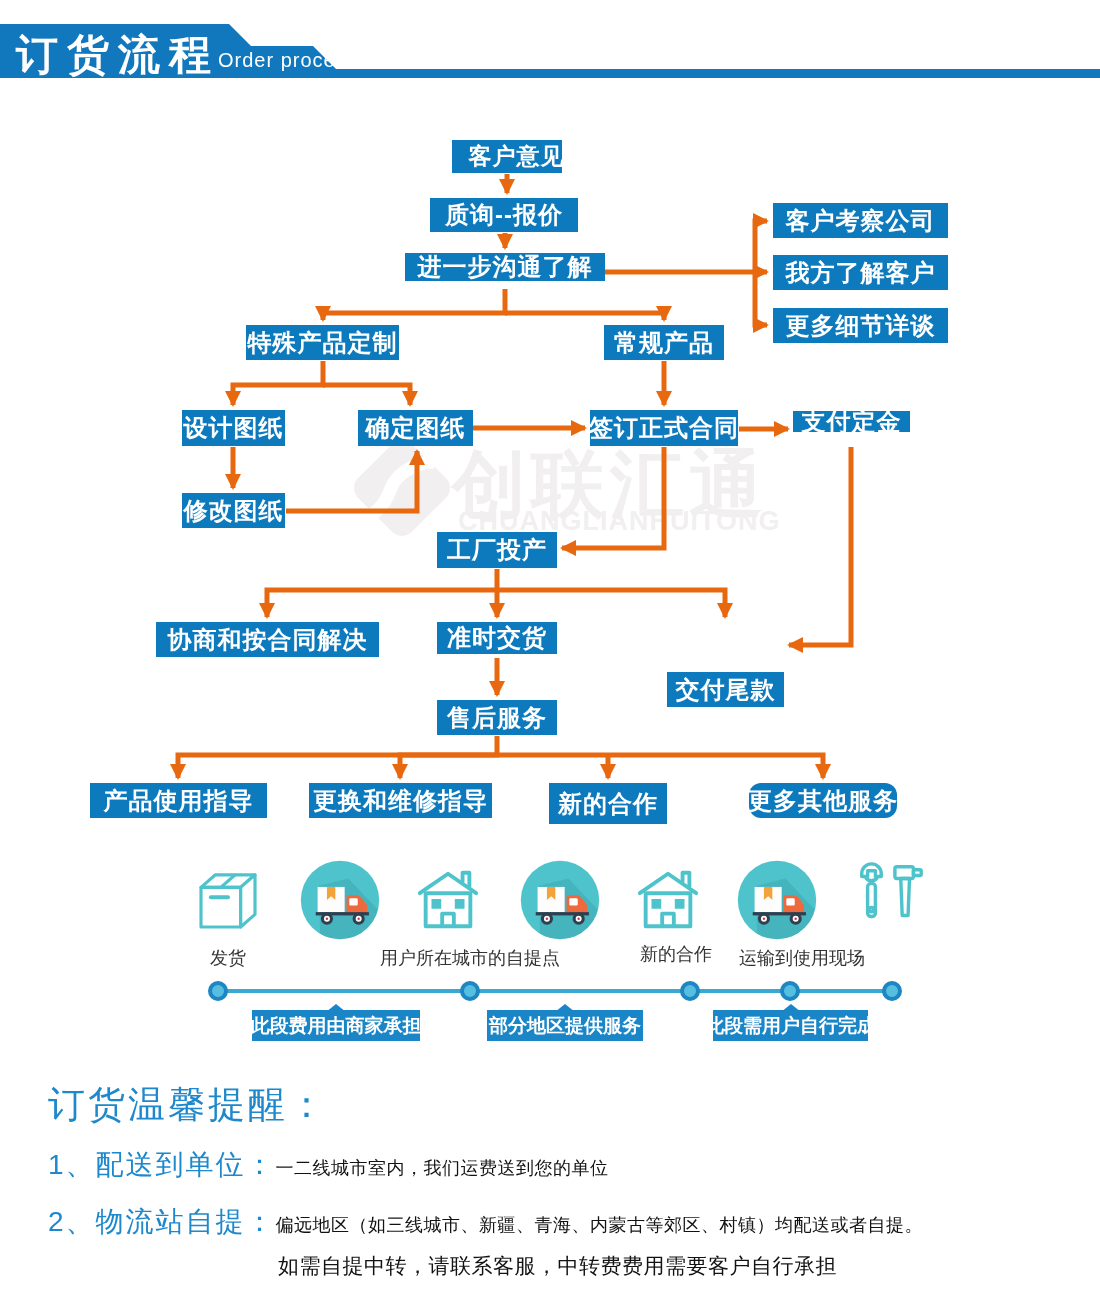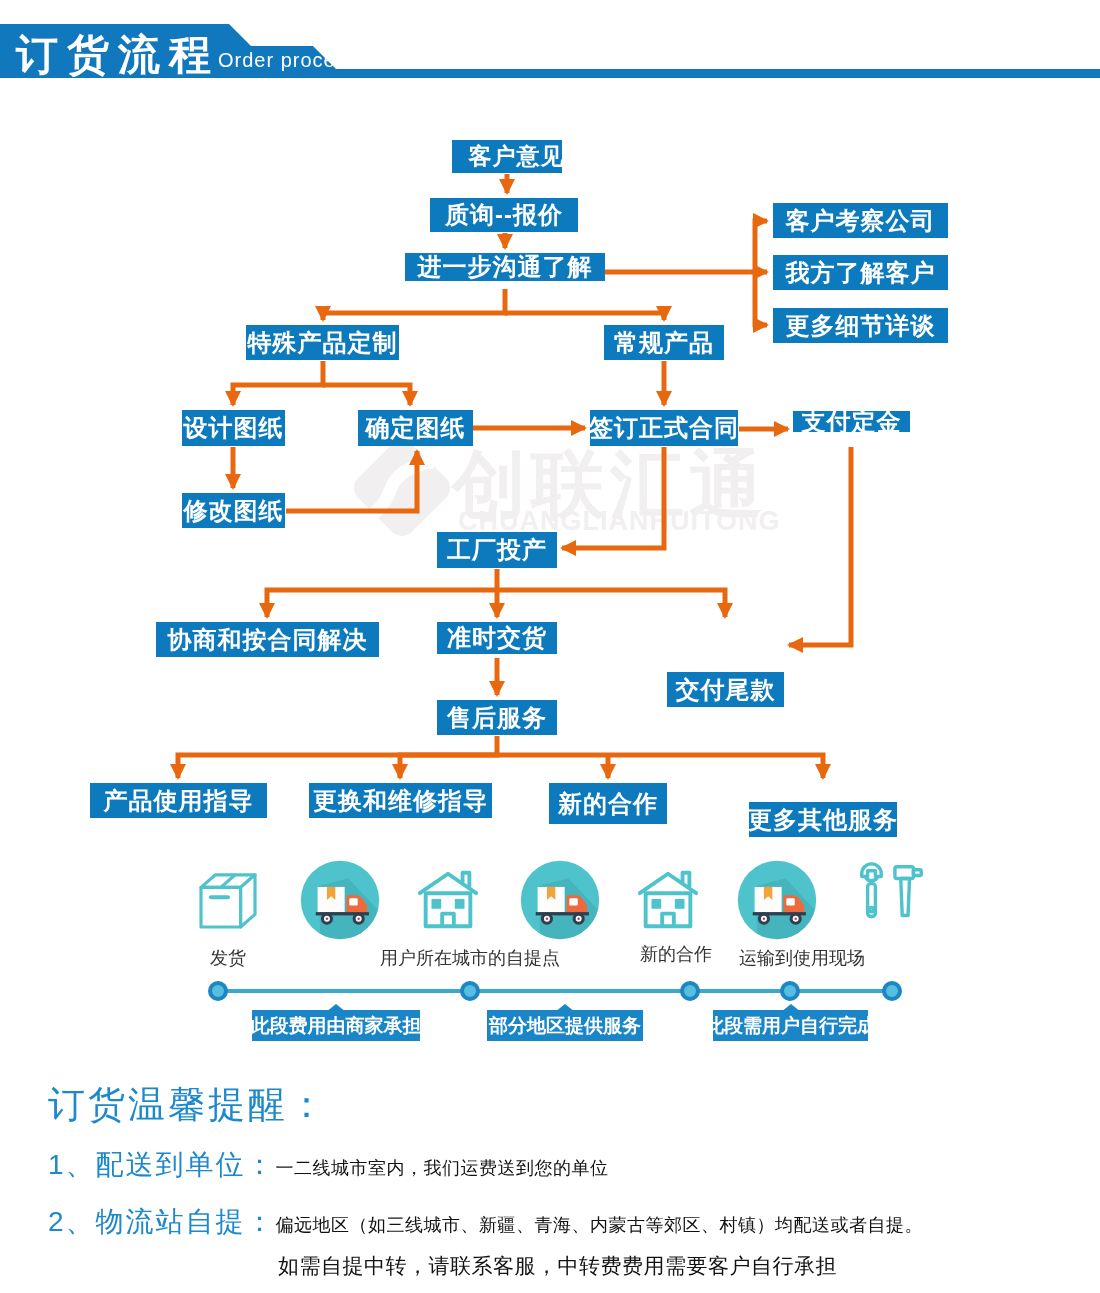--- a/index.html
+++ b/index.html
@@ -115,21 +115,21 @@
   <div class="node" style="left:793px;top:411px;width:117px;height:21px;">支付定金</div>
   <div class="node" style="left:182px;top:493px;width:103px;height:35px;">修改图纸</div>
   <div class="node" style="left:437px;top:532px;width:120px;height:36px;">工厂投产</div>
   <div class="node" style="left:156px;top:622px;width:223px;height:35px;">协商和按合同解决</div>
   <div class="node" style="left:437px;top:622px;width:120px;height:32px;">准时交货</div>
   <div class="node" style="left:667px;top:636px;width:117px;height:35px;margin-top:36px;">交付尾款</div>
   <div class="node" style="left:437px;top:700px;width:120px;height:35px;">售后服务</div>
   <div class="node" style="left:90px;top:783px;width:177px;height:35px;">产品使用指导</div>
   <div class="node" style="left:309px;top:783px;width:183px;height:35px;">更换和维修指导</div>
   <div class="node" style="left:549px;top:783px;width:118px;height:41px;">新的合作</div>
-  <div class="node" style="left:749px;top:802px;width:148px;height:35px;">更多其他服务</div>
+  <div class="node" style="left:749px;top:783px;width:148px;height:35px;border-radius:12px;">更多其他服务</div>
 
   <svg class="icon" style="left:192px;top:864px;" width="72" height="72" viewBox="0 0 80 80">
     <g stroke="#4ec3cb" stroke-width="3.5" fill="#ffffff" stroke-linejoin="round">
       <polygon points="10,26 26,12 70,12 54,26"></polygon>
       <polygon points="54,26 70,12 70,56 54,70"></polygon>
       <rect x="10" y="26" width="44" height="44"></rect>
       <line x1="48" y1="12" x2="32" y2="26"></line>
     </g>
     <line x1="21" y1="37" x2="40" y2="37" stroke="#4ec3cb" stroke-width="4.5" stroke-linecap="round"></line>
   </svg>

